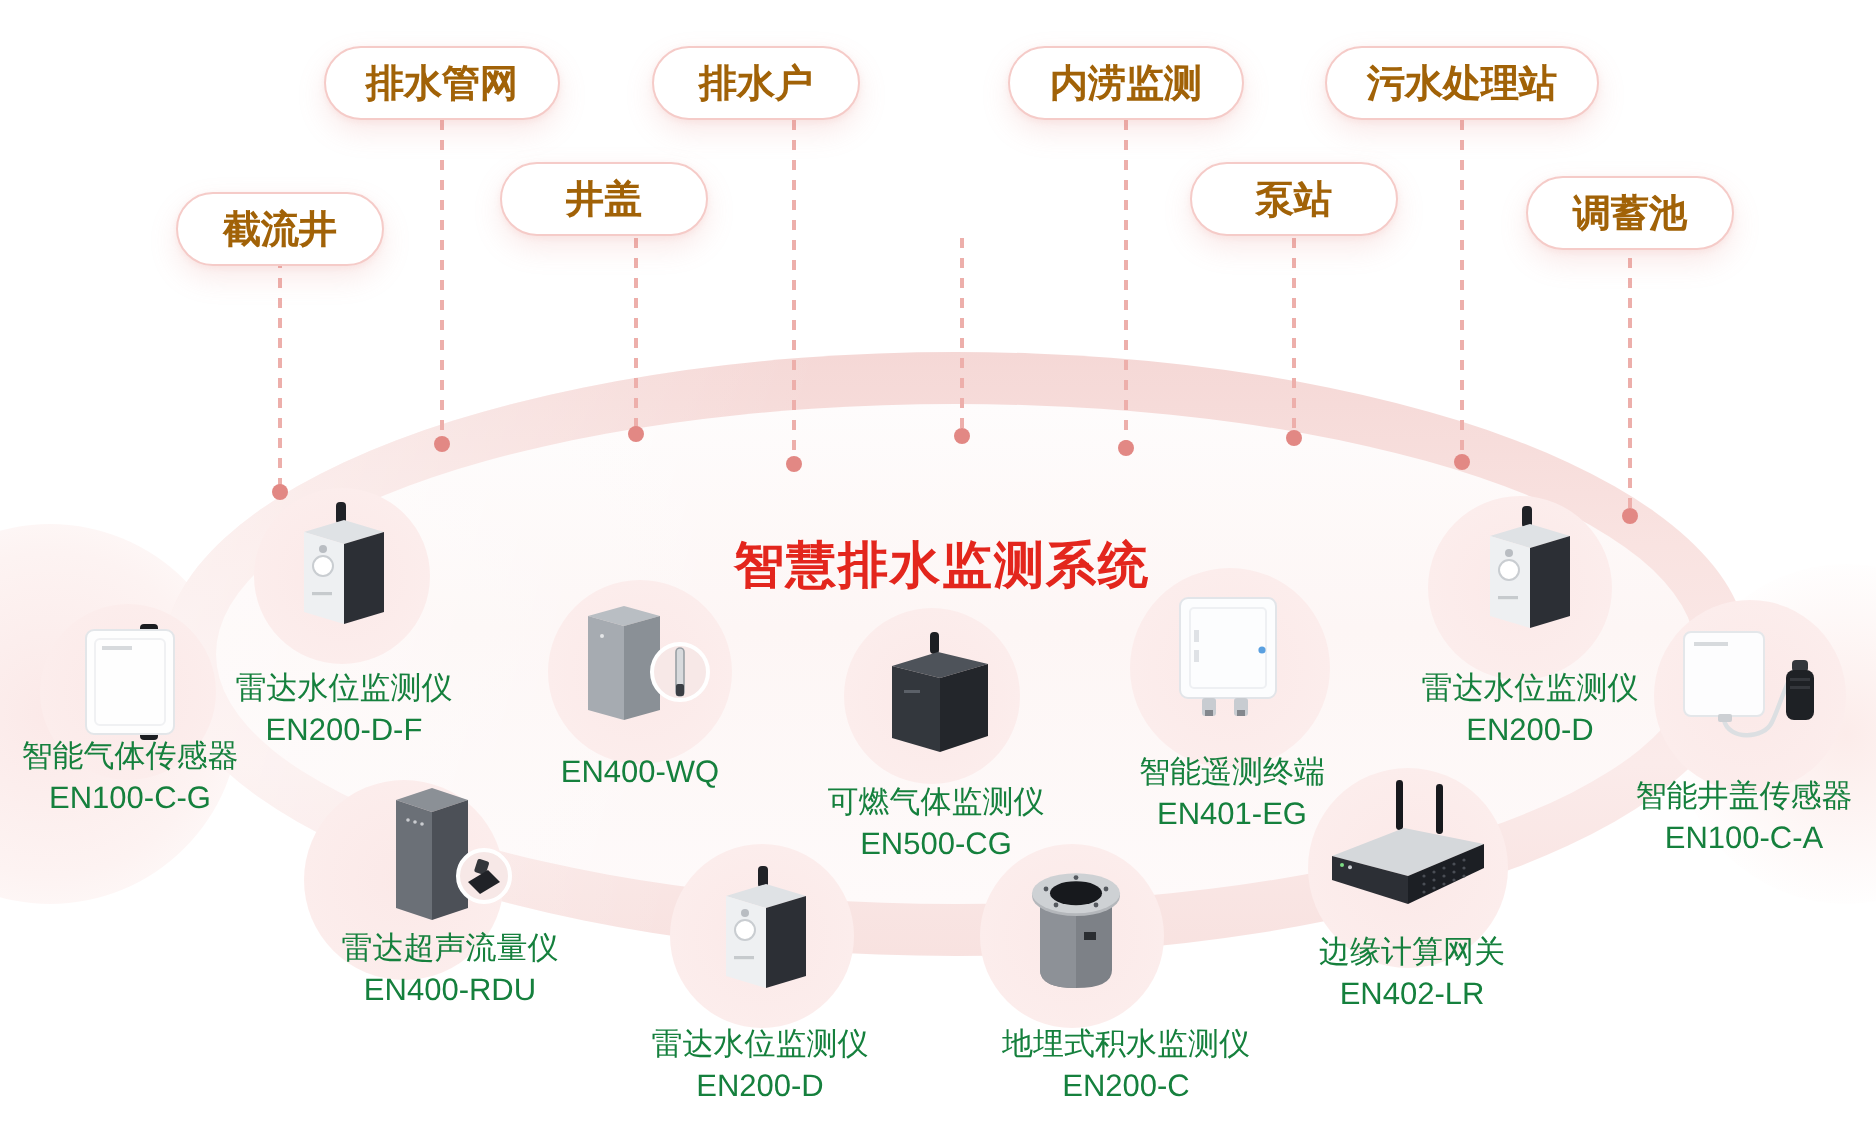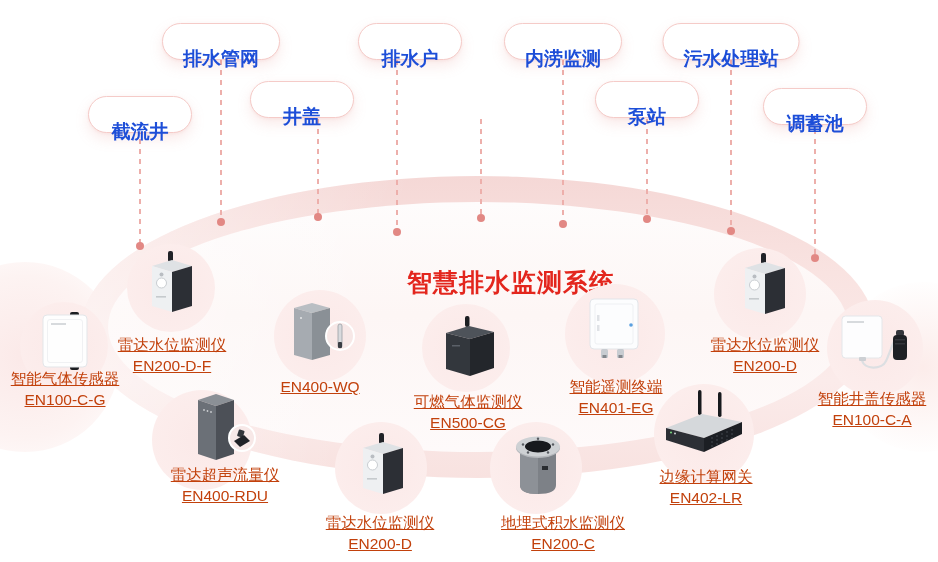--- a/index.html
+++ b/index.html
@@ -20,34 +20,34 @@
     background:linear-gradient(180deg,#fefcfc 0%,#fdf6f5 45%,#fefafa 100%);}
   .ring::after{content:"";position:absolute;inset:0;border-radius:50%;
     background:linear-gradient(105deg,rgba(255,255,255,.55) 0%,rgba(255,255,255,0) 38%);}
   
   .connector{position:absolute;width:2px;
     background:repeating-linear-gradient(180deg,#edafab 0 5px,rgba(0,0,0,0) 5px 10px);}
   .connector .dot{position:absolute;left:50%;bottom:-7px;width:8px;height:8px;margin-left:-4px;
     border-radius:50%;background:#e28884;}
   
   .pill{position:absolute;transform:translateX(-50%);height:37px;line-height:37px;
-    min-width:104px;padding:16px 20px;box-sizing:border-box;text-align:center;
+    min-width:104px;padding:0 20px;box-sizing:border-box;text-align:center;
     background:#ffffff;border:1px solid #f5cbc8;border-radius:19px;
     box-shadow:0 6px 14px rgba(228,140,134,.18),0 1px 3px rgba(228,140,134,.12);
-    color:#1d4ed8;font-size:19px;font-weight:700;white-space:nowrap;cursor:pointer;}
+    color:#a16207;font-size:19px;font-weight:700;white-space:nowrap;cursor:pointer;}
   
   .title{position:absolute;left:471px;top:266px;transform:translateX(-50%);
-    color:#e3261d;font-size:25px;font-weight:700;letter-spacing:1px;white-space:nowrap;margin-left:40px;}
+    color:#e3261d;font-size:25px;font-weight:700;letter-spacing:1px;white-space:nowrap;}
   
   .dev-circle{position:absolute;border-radius:50%;
     background:radial-gradient(circle,#fbe9e8 0%,#fcedec 72%,rgba(252,237,236,0) 100%);}
   .dev-icon{position:absolute;}
   .dev-icon svg{display:block;}
   .dev-label{position:absolute;transform:translateX(-50%);text-align:center;white-space:nowrap;}
-  .dev-name,.dev-model{font-size:15.5px;line-height:21px;color:#c2410c;text-decoration:underline;}
+  .dev-name,.dev-model{font-size:15.5px;line-height:21px;color:#15803d;}
 </style>
 </head>
 <body>
 
 <div class="stage">
 
   <div class="blob blob-left"></div>
   <div class="blob blob-right"></div>
 
   <div class="ring">
@@ -76,21 +76,21 @@
       <span class="dot"></span>
     </div>
   <div class="connector" style="left:730px;top:60px;height:168px">
       <span class="dot"></span>
     </div>
   <div class="connector" style="left:814px;top:119px;height:136px">
       <span class="dot"></span>
     </div>
 
   <div class="pill" style="left:221px;top:23px">排水管网</div>
-  <div class="pill" style="left:410px;top:23px">排水户</div>
+  <div class="pill" style="left:378px;top:23px">排水户</div>
   <div class="pill" style="left:563px;top:23px">内涝监测</div>
   <div class="pill" style="left:731px;top:23px">污水处理站</div>
   <div class="pill" style="left:140px;top:96px">截流井</div>
   <div class="pill" style="left:302px;top:81px">井盖</div>
   <div class="pill" style="left:647px;top:81px">泵站</div>
   <div class="pill" style="left:815px;top:88px">调蓄池</div>
 
   <div class="title">智慧排水监测系统</div>
 
   <div class="dev-circle" style="left:20px;top:302px;width:88px;height:88px"></div>

